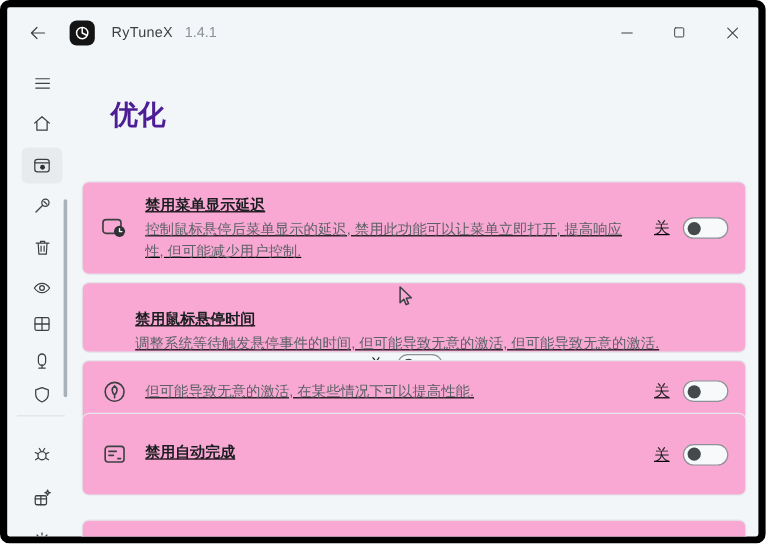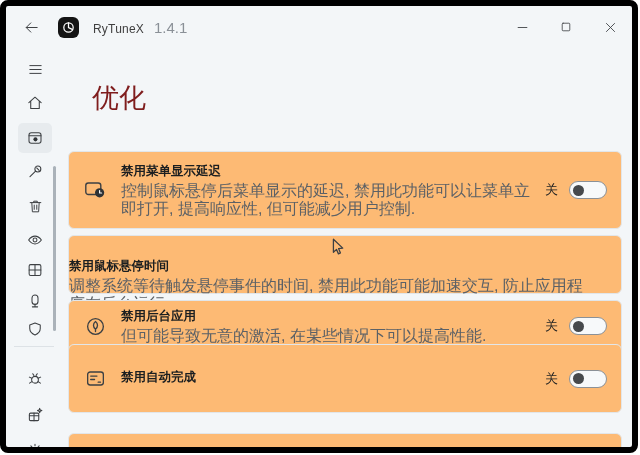--- a/index.html
+++ b/index.html
@@ -7,46 +7,46 @@
     position:relative;width:638px;height:453px;margin:0;
     background:#f3f6f8;border:6px solid #000000;border-radius:8px;
     overflow:hidden;box-sizing:border-box;padding-left:44px;
   }
   
   #titlebar{position:absolute;top:0;left:0;right:0;height:42px;}
   .tb-left{position:absolute;left:12px;top:0;height:42px;display:flex;align-items:center;gap:14px;}
   .back-btn{width:26px;height:26px;display:flex;align-items:center;justify-content:center;border-radius:4px;}
   .app-logo{width:21px;height:21px;background:#141414;border-radius:6px;display:flex;align-items:center;justify-content:center;}
   .app-name{font-size:12px;color:#3f3f3f;font-weight:400;letter-spacing:.2px;}
-  .app-version{font-size:15px;color:#8a9097;margin-left:2px;}
+  .app-version{font-size:12px;color:#8a9097;margin-left:2px;}
   .caption-btns{position:absolute;right:0;top:0;height:42px;display:flex;}
   .cap-btn{width:44px;height:100%;display:flex;align-items:center;justify-content:center;}
   
   #sidebar{position:absolute;top:42px;left:0;width:56px;bottom:0;}
   .nav-item{position:absolute;left:12px;width:34px;height:30px;display:flex;align-items:center;justify-content:center;border-radius:5px;}
   .nav-item.selected{background:#e7ebee;}
   .nav-divider{position:absolute;left:8px;width:40px;height:1px;background:#dde2e6;}
   #nav-scrollbar{position:absolute;left:47px;top:118px;width:2.5px;height:165px;background:#aab2b9;border-radius:2px;}
   svg.ic{display:block;}
   svg.ic *{stroke:#3d4043;stroke-width:1.4;fill:none;stroke-linecap:round;stroke-linejoin:round;}
   svg.ic .fill{fill:#2f3235;stroke:none;}
   svg.ic .wfill{stroke:#fafafa;stroke-width:1.2;}
   
   #content{position:absolute;left:56px;top:42px;right:0;bottom:0;}
-  #page-title{position:absolute;left:30px;top:32px;font-size:27px;font-weight:400;color:#7f1d1d;}
+  #page-title{position:absolute;left:30px;top:32px;font-size:23px;font-weight:700;color:#4c1d95;}
   #section-header{position:absolute;left:7px;top:76px;font-size:12.5px;font-weight:700;color:#1b1e20;}
   .card{
     position:absolute;left:6px;width:554px;box-sizing:border-box;
-    background:#fdba74;border:1px solid #e2e6e9;border-radius:6px;
-    display:flex;align-items:center;padding:0 14px 0 0;
+    background:#f9a8d4;border:1px solid #e2e6e9;border-radius:6px;
+    display:flex;align-items:center;padding:0 14px 0 0;text-decoration:underline;
   }
   .card-icon{width:52px;min-width:52px;display:flex;align-items:center;justify-content:center;}
   .card-text{flex:1;padding-right:14px;}
   .card-title{font-size:12.5px;font-weight:700;color:#1b1e20;margin-bottom:2px;}
-  .card-desc{font-size:16px;color:#5c6166;line-height:18px;}
+  .card-desc{font-size:12px;color:#5c6166;line-height:18px;}
   .toggle-group{display:flex;align-items:center;gap:11px;}
   .toggle-label{font-size:13px;color:#1b1e20;}
   .toggle{position:relative;width:38px;height:18px;border:1px solid #8b9197;border-radius:10px;background:#f7f9fa;box-sizing:border-box;}
   .toggle .knob{position:absolute;left:3px;top:2.5px;width:11px;height:11px;border-radius:50%;background:#46494c;}
   #card-0{top:103px;height:78px;}
   #card-1{top:187px;height:59px;flex-direction:column;}
   #card-2{top:252px;height:52px;}
   #card-3{top:296px;height:69px;}
   #card-4{top:385px;height:70px;}
 </style>
@@ -204,39 +204,38 @@
     </div>
 
     <div class="card" id="card-1">
       <div class="card-icon">
         <svg class="ic" width="22" height="22" viewBox="0 0 24 24">
           <path d="M7 3.5 V17.8 L10.4 14.6 L12.5 19.5 L14.7 18.5 L12.6 13.7 L17.2 13.2 Z"></path>
         </svg>
       </div>
       <div class="card-text">
         <div class="card-title">禁用鼠标悬停时间</div>
-        <div class="card-desc">调整系统等待触发悬停事件的时间, 禁用此功能可能加速交互, 防止应用程序在后台运行.</div>
+        <div class="card-desc">调整系统等待触发悬停事件的时间, 但可能导致无意的激活, 但可能导致无意的激活.</div>
       </div>
       <div class="toggle-group">
         <span class="toggle-label">关</span>
         <div class="toggle">
             <div class="knob"></div>
           </div>
       </div>
     </div>
 
     <div class="card" id="card-2">
       <div class="card-icon">
         <svg class="ic" width="23" height="23" viewBox="0 0 24 24">
           <circle cx="12" cy="12" r="8.2"></circle>
           <path d="M12 6.8 C14.8 8.8 14.8 12.4 12 14.8 C9.2 12.4 9.2 8.8 12 6.8 Z M12 14.8 V17.2"></path>
         </svg>
       </div>
       <div class="card-text">
-        <div class="card-title">禁用后台应用</div>
         <div class="card-desc">但可能导致无意的激活, 在某些情况下可以提高性能.</div>
       </div>
       <div class="toggle-group">
         <span class="toggle-label">关</span>
         <div class="toggle">
             <div class="knob"></div>
           </div>
       </div>
     </div>
 

